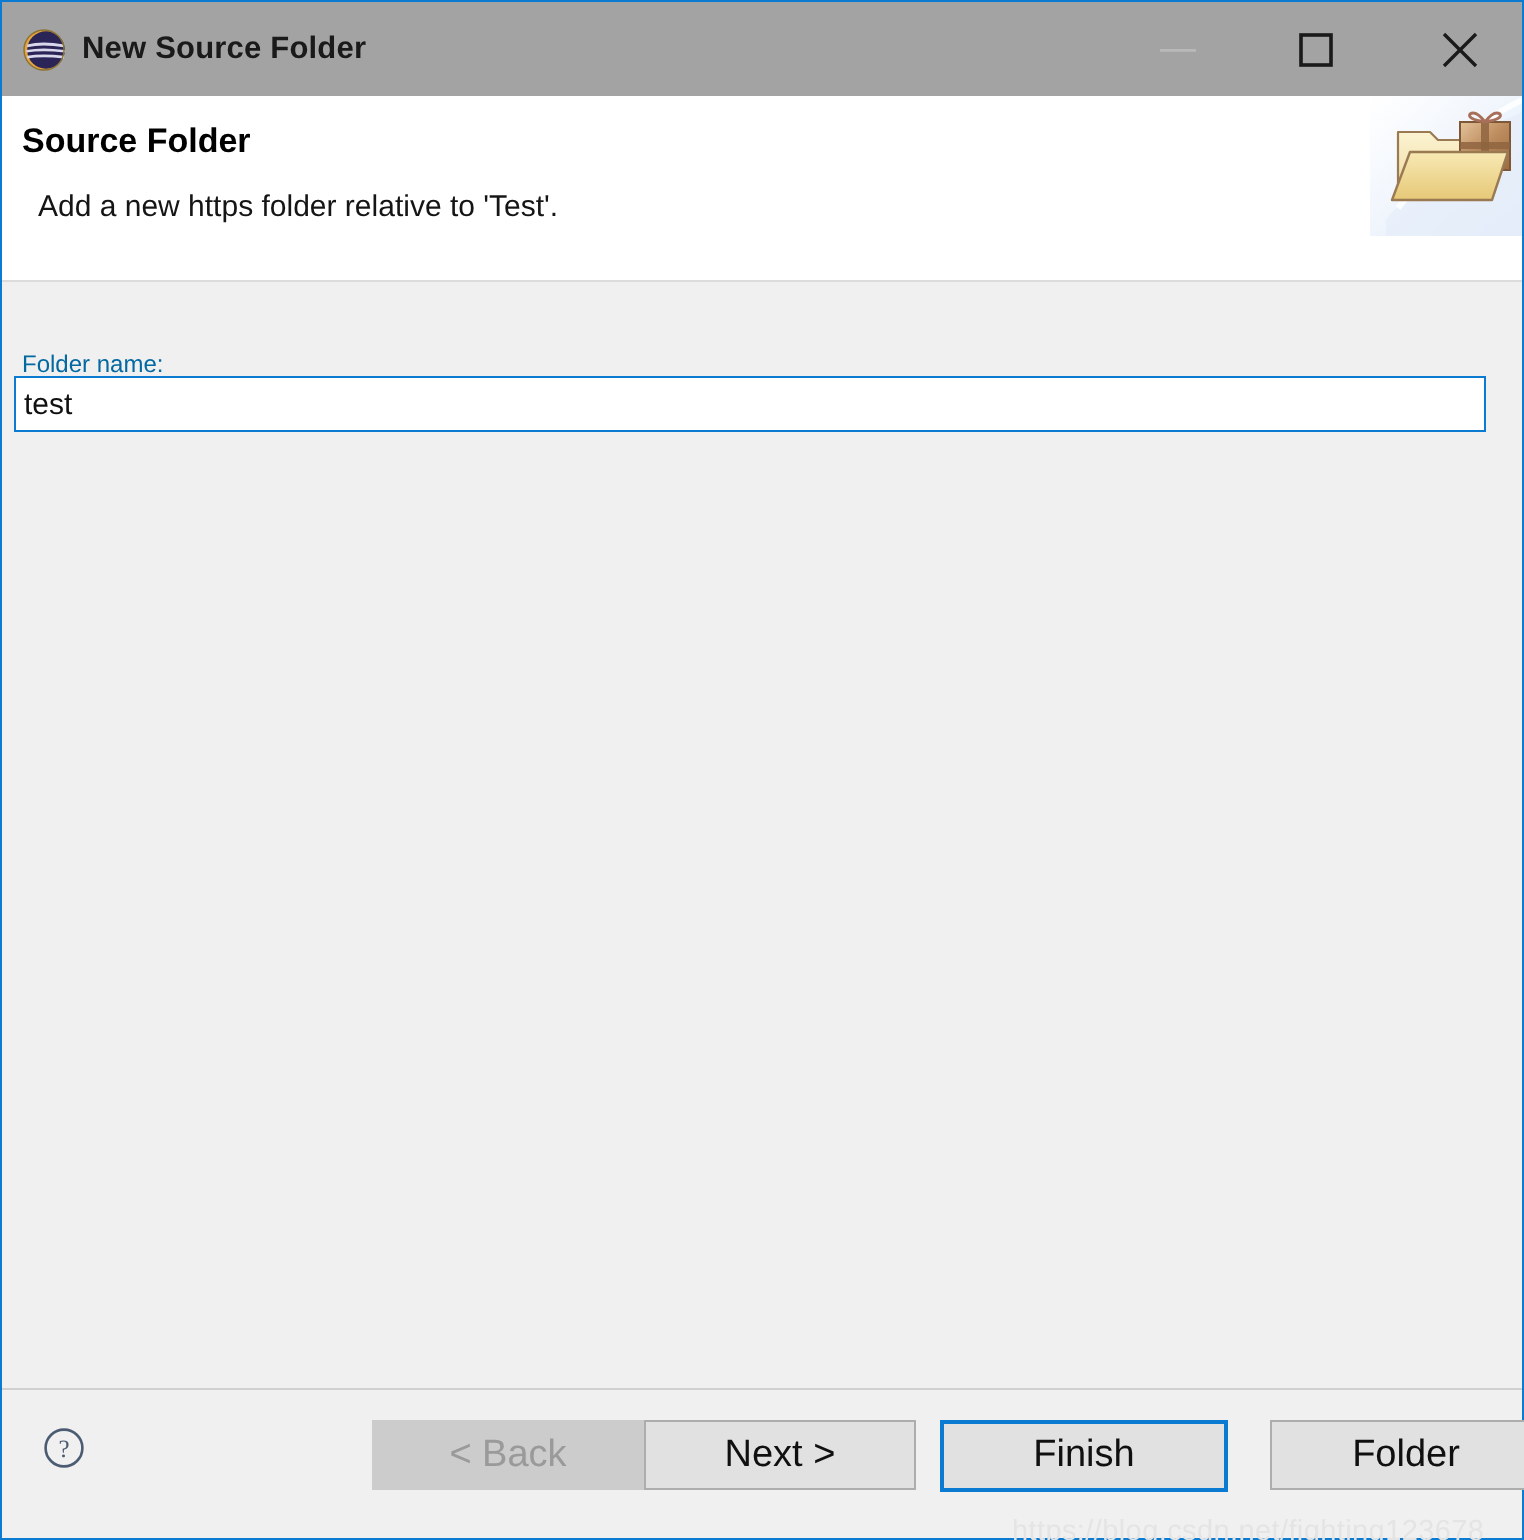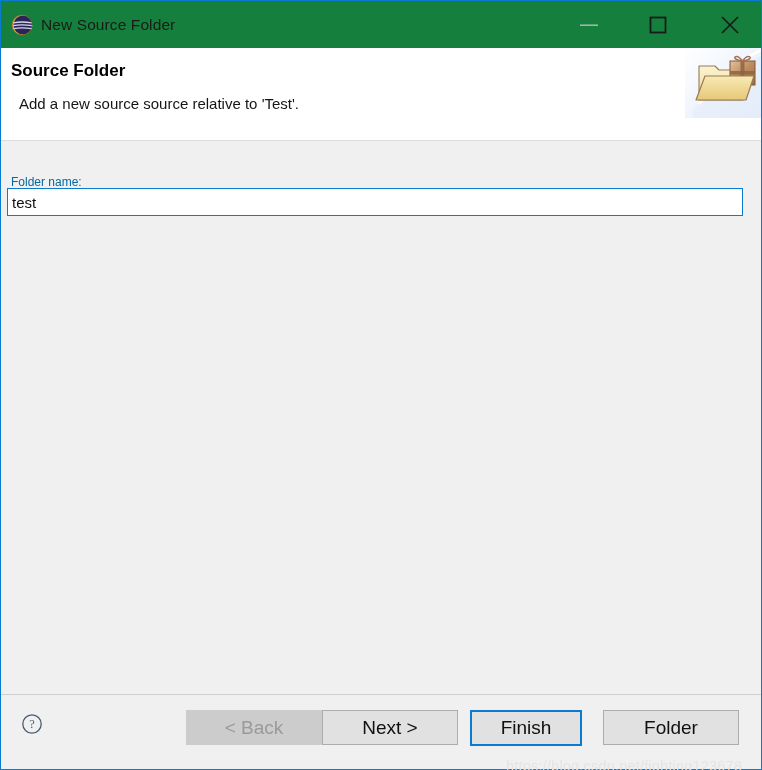--- a/index.html
+++ b/index.html
@@ -24,23 +24,24 @@
     background: #ffffff;
     display: flex;
     flex-direction: column;
   }
 
   
   .titlebar {
     position: relative;
     height: 47px;
     flex: 0 0 47px;
-    background: #15803d;
+    background: #a3a3a3;
     display: flex;
     align-items: center;
+    font-weight: bold;
   }
   .title-icon {
     position: relative;
     width: 22px;
     height: 22px;
     margin-left: 10px;
     flex: 0 0 22px;
   }
   .title-icon svg { display: block; }
   .title-text {
@@ -173,21 +174,21 @@
     padding: 16px;
   }
   .btn.back {
     width: 136px;
     background: #cccccc;
     border: 1px solid #cccccc;
     color: #9a9a9a;
   }
   .btn.next { width: 136px; margin-left: 0; }
   .btn.finish {
-    width: 112px;
+    width: 144px;
     margin-left: 12px;
     border: 2px solid #0a7bd1;
     background: #e1e1e1;
   }
   .btn.cancel { width: 136px; margin-left: 21px; }
 
   
   .watermark {
     position: absolute;
     left: 505px;
@@ -232,21 +233,21 @@
         <svg width="26" height="26" viewBox="0 0 26 26">
           <line x1="5" y1="5" x2="21" y2="21" stroke="#1a1a1a" stroke-width="1.7"></line>
           <line x1="21" y1="5" x2="5" y2="21" stroke="#1a1a1a" stroke-width="1.7"></line>
         </svg>
       </div>
     </div>
   </div>
 
   <div class="header">
     <div class="header-title">Source Folder</div>
-    <div class="header-desc">Add a new source source relative to 'Test'.</div>
+    <div class="header-desc">Add a new https folder relative to 'Test'.</div>
 
     <div class="banner-img">
       <svg width="76" height="70" viewBox="0 0 76 70">
         <defs>
           <linearGradient id="bgGrad" x1="0" y1="0" x2="1" y2="1">
             <stop offset="0%" stop-color="#ffffff"></stop>
             <stop offset="55%" stop-color="#eef4fc"></stop>
             <stop offset="100%" stop-color="#dee9f8"></stop>
           </linearGradient>
           <linearGradient id="folderGrad" x1="0" y1="0" x2="0" y2="1">

